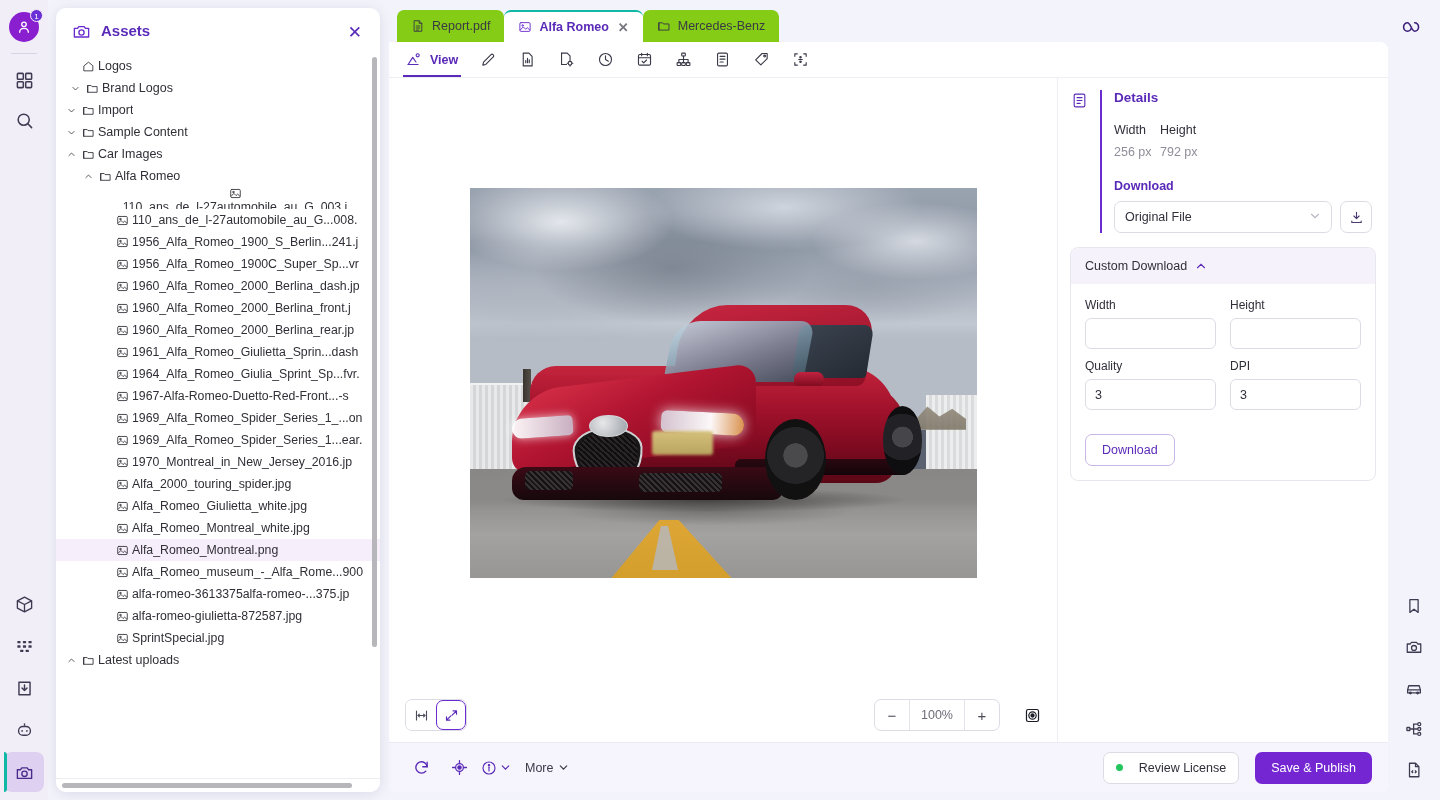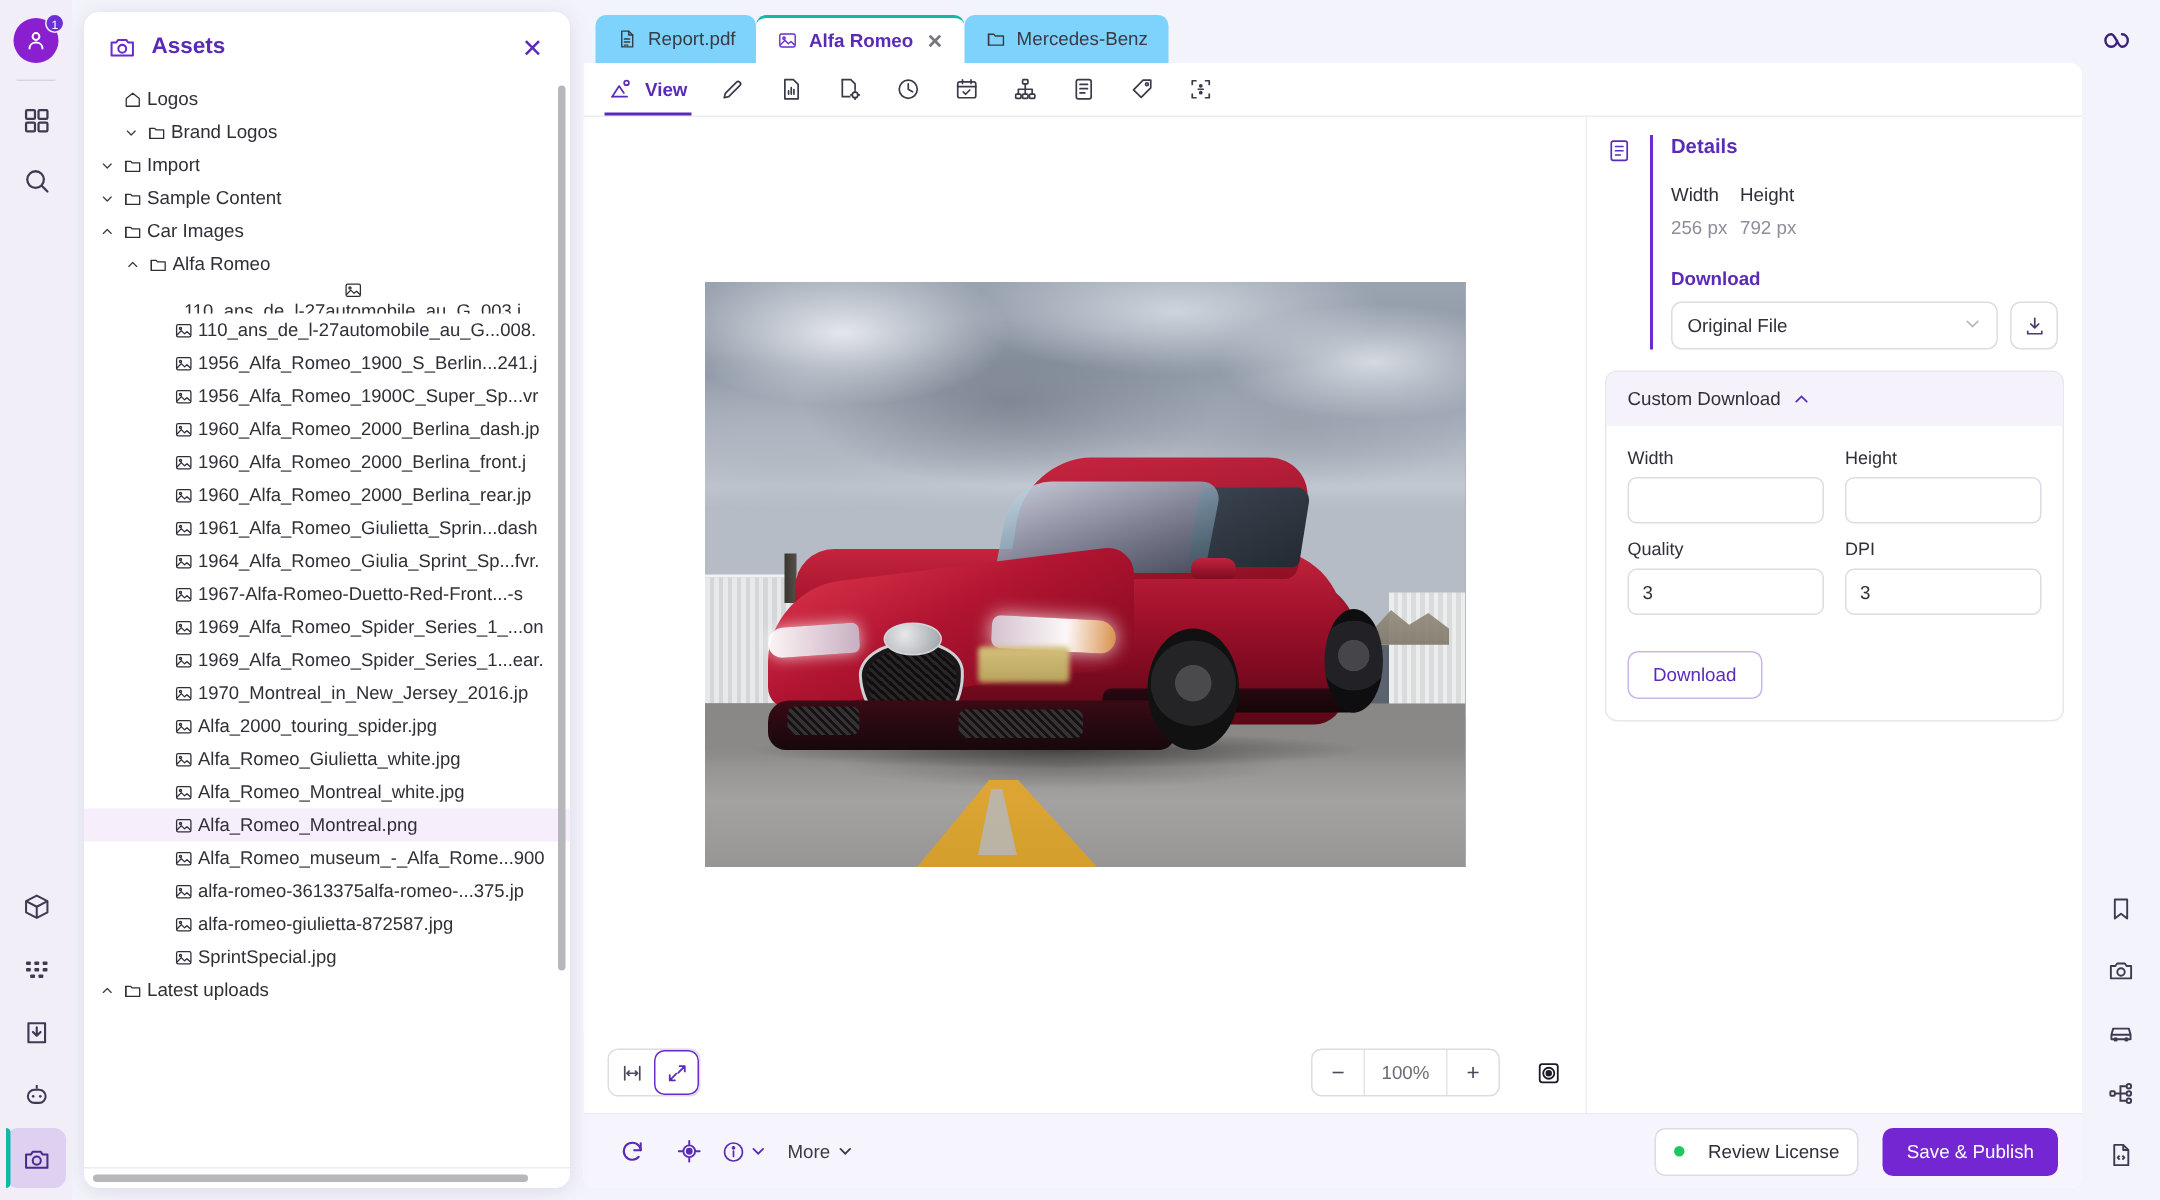--- a/index.html
+++ b/index.html
@@ -108,21 +108,21 @@
     width: 999px; height: 784px;
     display: flex; flex-direction: column;
   }
   .tabs-bar {
     height: 34px; display: flex; align-items: flex-end; gap: 0; padding-left: 8px;
   }
   .tab {
     display: flex; align-items: center; gap: 7px;
     height: 32px; padding: 0 14px;
     font-size: 12.5px; color: #3a3a44;
-    background: #7dd3fc; border-radius: 7px 7px 0 0;
+    background: #84cc16; border-radius: 7px 7px 0 0;
     cursor: pointer; white-space: nowrap;
   }
   .tab svg { width: 14px; height: 14px; }
   .tab.active {
     background: #ffffff; color: #5a2ab8; font-weight: 600;
     border-top: 2px solid #12b8a6;
     padding-top: 0;
   }
   .tab .tabclose { font-size: 13px; color: #77777f; margin-left: 2px; }
   .tab.active .ticon { color: #6a2bd0; }
@@ -559,21 +559,21 @@
       <div class="tree-inner" id="tree-inner">
           <div class="tree-row" style="padding-left: 8px;">
             <span class="caret"></span>
             <span class="ficon">
               <svg viewBox="0 0 24 24" fill="none" stroke="currentColor" stroke-width="1.6" stroke-linecap="round" stroke-linejoin="round">
                 <path d="M4 10.5 12 4l8 6.5V20H4z"></path>
               </svg>
             </span>
             <span class="tlabel">Logos</span>
           </div>
-          <div class="tree-row" style="padding-left: 24px;">
+          <div class="tree-row" style="padding-left: 12px;">
             <span class="caret">
               <svg viewBox="0 0 24 24" fill="none" stroke="currentColor" stroke-width="1.6" stroke-linecap="round" stroke-linejoin="round">
                 <path d="M5 9 12 16 19 9" stroke-width="2.2"></path>
               </svg>
             </span>
             <span class="ficon">
               <svg viewBox="0 0 24 24" fill="none" stroke="currentColor" stroke-width="1.6" stroke-linecap="round" stroke-linejoin="round">
                 <path d="M3.5 6.5h6l1.6 2h9.4V19h-17z"></path>
                 <path d="M3.5 6.5V19"></path>
               </svg>

